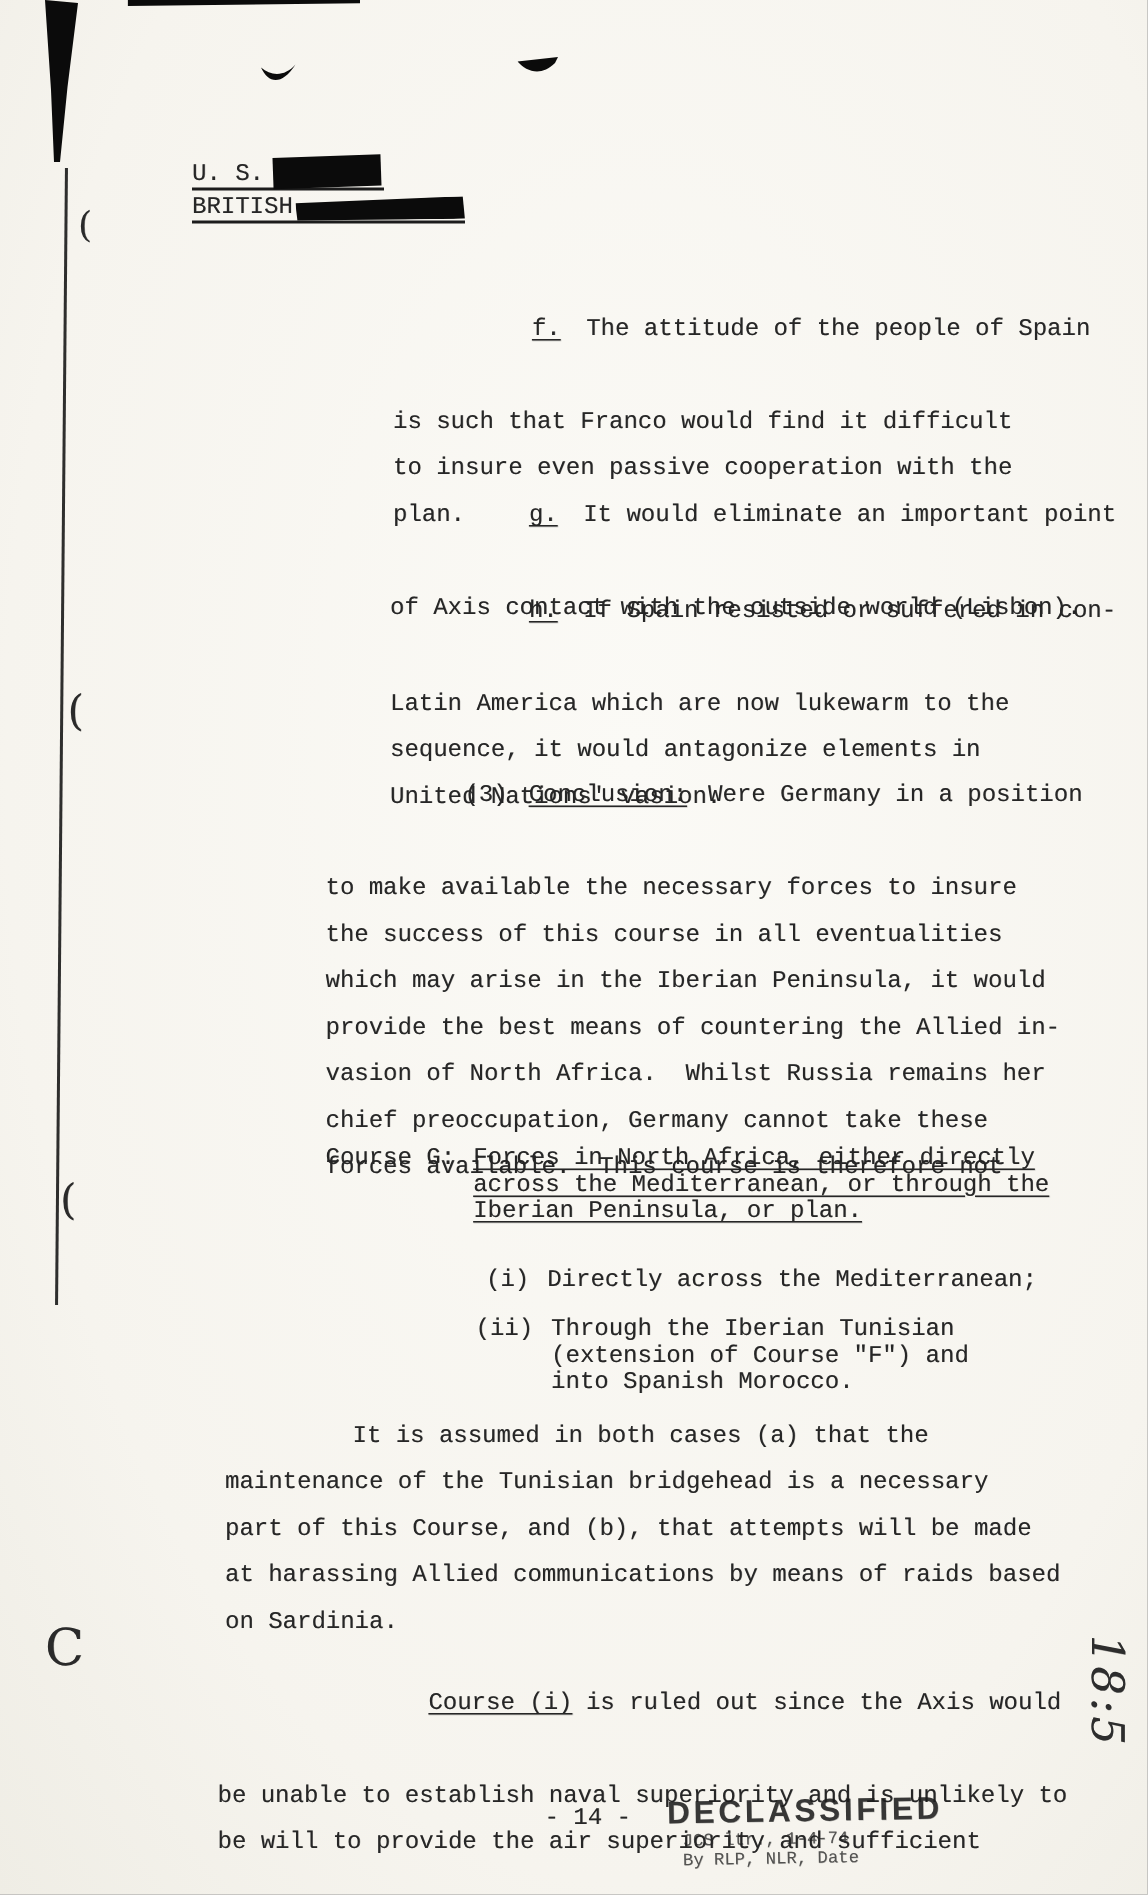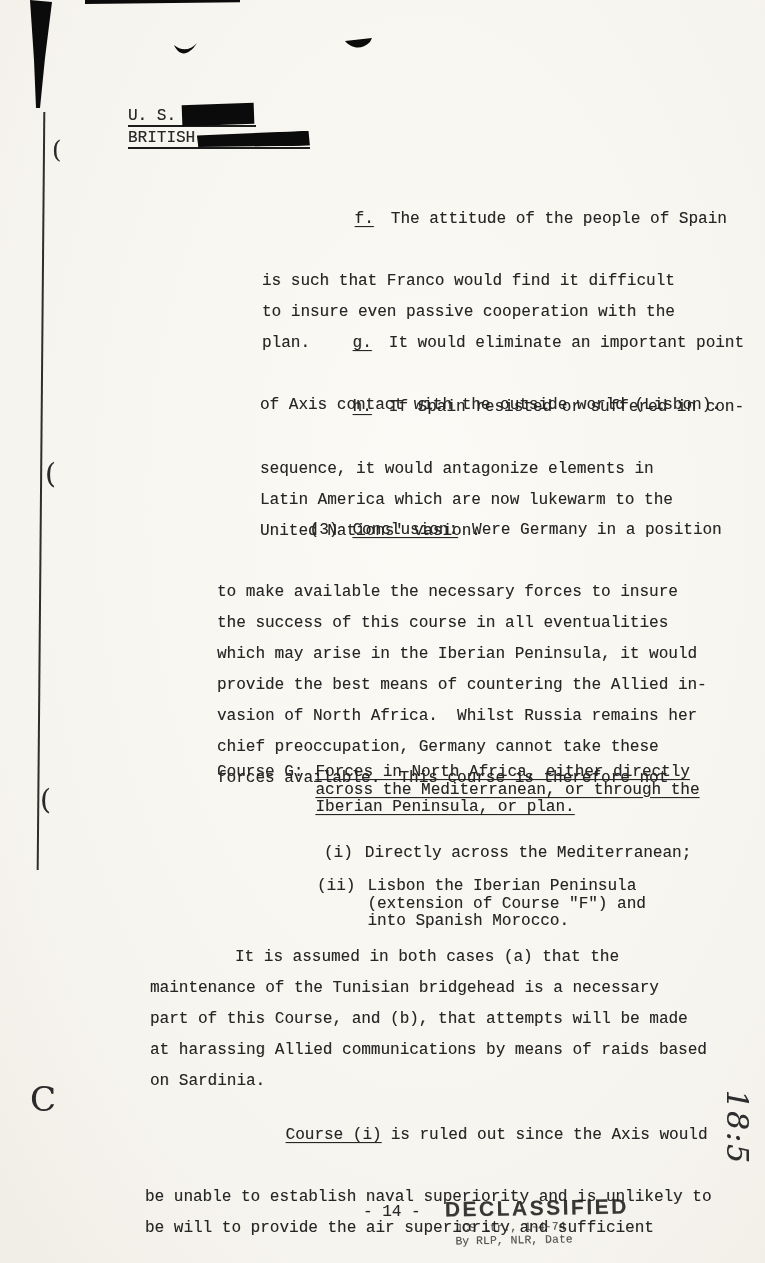--- a/index.html
+++ b/index.html
@@ -107,22 +107,22 @@
     <div>
         <div class="line">of Axis contact with the outside world (Lisbon).</div>
       </div>
   </div>
 
   <div class="abs para" style="left:260px;top:361px;">
     <div class="line" style="margin-left:35px;">
       <span class="u label-gap">h.</span><span>If Spain resisted or suffered in con-</span>
     </div>
     <div>
+        <div class="line">Latin America which are now lukewarm to the</div>
         <div class="line">sequence, it would antagonize elements in</div>
-        <div class="line">Latin America which are now lukewarm to the</div>
         <div class="line">United Nations' vasion.</div>
       </div>
   </div>
 
   <div class="abs para" style="left:217px;top:484px;">
     <div class="line" style="margin-left:35px;">
       <span style="margin-right:14px;">(3)</span><span class="u" style="margin-right:14px;">Conclusion:</span><span>Were Germany in a position</span>
     </div>
     <div>
         <div class="line">to make available the necessary forces to insure</div>
@@ -145,21 +145,21 @@
   </div>
 
   <div class="abs tight hang" style="left:324px;top:845px;">
     <div class="hang-label line">(i)</div>
     <div class="line">Directly across the Mediterranean;</div>
   </div>
 
   <div class="abs tight hang" style="left:317px;top:878px;">
     <div class="hang-label line">(ii)</div>
     <div>
-      <div class="line">Lisbon the Iberian Peninsula</div>
+      <div class="line">Through the Iberian Tunisian</div>
       <div>
           <div class="line">(extension of Course "F") and</div>
           <div class="line">into Spanish Morocco.</div>
         </div>
     </div>
   </div>
 
   <div class="abs para" style="left:150px;top:942px;">
     <div class="line" style="margin-left:85px;">It is assumed in both cases (a) that the</div>
     <div>

